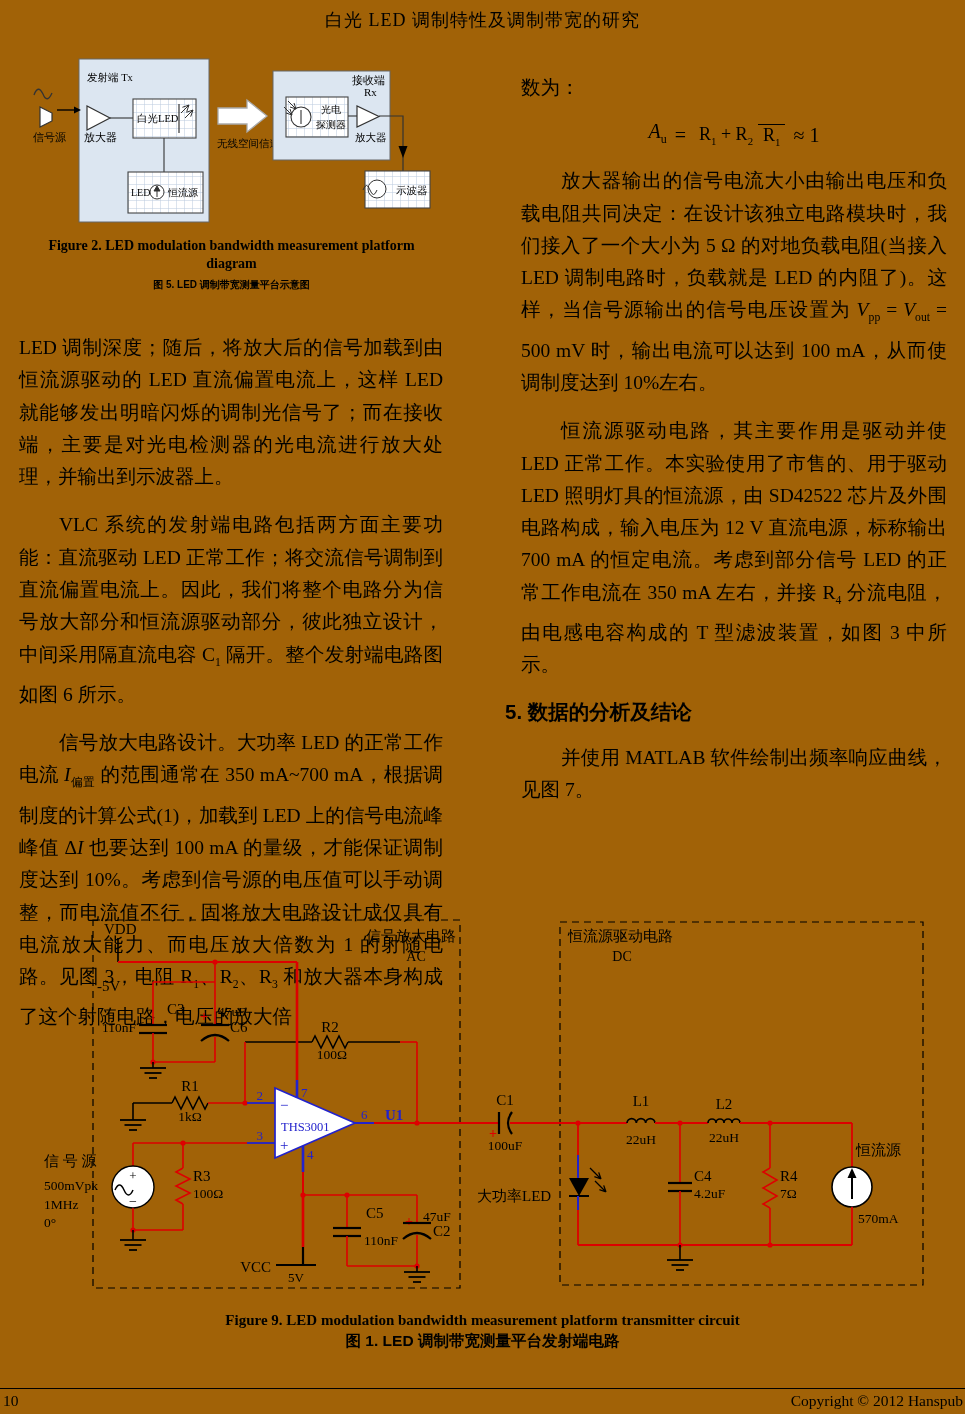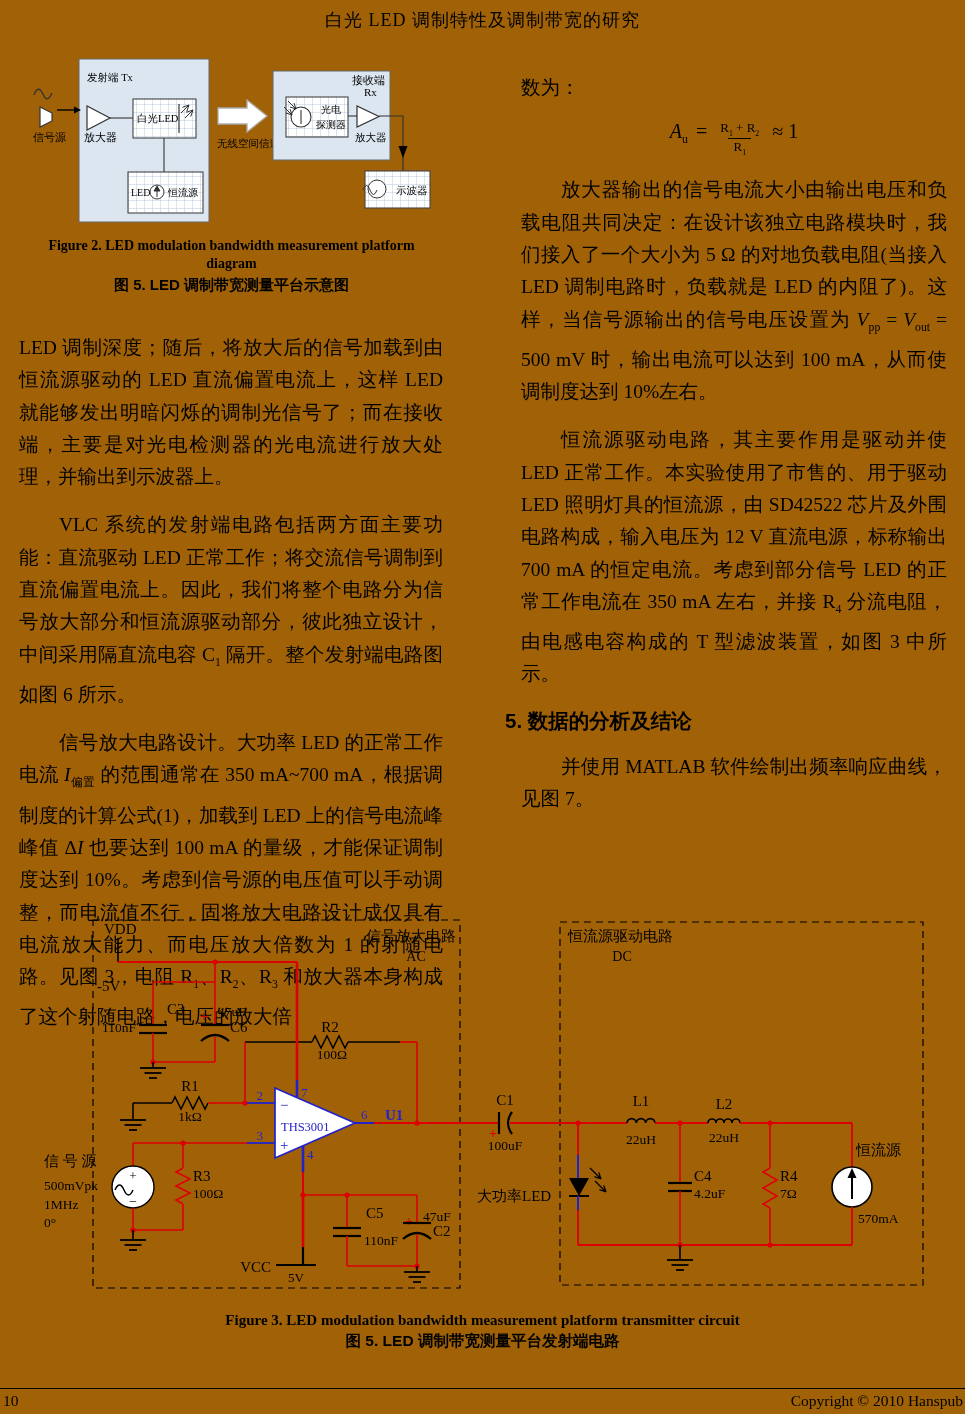--- a/index.html
+++ b/index.html
@@ -2,32 +2,32 @@
 <html><head>
 <meta charset="utf-8">
 <style>
   html,body{margin:0;padding:0;background:#ffffff;}
   .page{position:relative;width:965px;height:1414px;background:#a16207;overflow:hidden;
         font-family:"Liberation Serif","DejaVu Serif",serif;color:#000;}
   .header-title{position:absolute;top:8px;left:0;width:965px;text-align:center;
         font-size:18px;letter-spacing:1px;}
   .fig5-caption{position:absolute;top:237px;left:3px;width:457px;text-align:center;}
   .cap-en{font-weight:bold;font-size:14px;line-height:18px;}
-  .cap-zh{font-weight:bold;font-size:15px;line-height:22px;margin-top:1px;
+  .cap-zh{font-weight:bold;font-size:10px;line-height:22px;margin-top:1px;
         font-family:"Liberation Sans","DejaVu Sans",sans-serif;}
   .left-text{position:absolute;top:316px;left:3px;width:456px;}
   .right-text{position:absolute;top:56px;left:505px;width:458px;}
   .body-para{margin:16px;font-size:19.5px;line-height:32.3px;text-align:justify;}
   .indent{text-indent:40px;}
   sub{font-size:0.6em;}
-  .formula{display:flex;justify-content:center;align-items:flex-start;font-size:20px;
+  .formula{display:flex;justify-content:center;align-items:flex-end;font-size:20px;
         margin:10px 0 18px 0;}
   .formula .f-eq{margin:0 8px;}
   .formula .f-rhs{margin-left:8px;}
-  .frac{display:inline-flex;flex-direction:column;align-items:center;font-size:13px;}
+  .frac{display:inline-flex;flex-direction:row;align-items:center;font-size:18px;}
   .frac .den{border-top:1.3px solid #000;padding:0 5px;}
   .frac .num{padding:0 5px;}
   .section-heading{font-family:"Liberation Sans","DejaVu Sans",sans-serif;
         font-weight:bold;font-size:20.5px;margin:8px 0 16px 0;line-height:28px;}
   .fig6-caption{position:absolute;top:1310px;left:0;width:965px;text-align:center;}
   .cap-en6{font-weight:bold;font-size:15px;line-height:20px;}
   .cap-zh6{font-weight:bold;font-size:15.5px;line-height:22px;
         font-family:"Liberation Sans","DejaVu Sans",sans-serif;}
   .footer-rule{position:absolute;top:1388px;left:0;width:965px;border-top:1.2px solid #000;}
   .page-number{position:absolute;top:1392px;left:3px;font-size:15.5px;font-family:Liberation Serif, serif;}
@@ -323,21 +323,21 @@
     <line x1="852" y1="1207" x2="852" y2="1245" stroke="#dd0000" stroke-width="1.8"></line>
 
     <line x1="578" y1="1245" x2="852" y2="1245" stroke="#dd0000" stroke-width="1.9"></line>
     <circle cx="680" cy="1245" r="2.6" fill="#dd0000"></circle>
     <circle cx="770" cy="1245" r="2.6" fill="#dd0000"></circle>
     <line x1="680" y1="1245" x2="680" y2="1260" stroke="#000" stroke-width="1.6"></line>
     <use href="#gnd" x="680" y="1260"></use>
   </svg>
 
   <div class="fig6-caption">
-    <div class="cap-en6">Figure 3. LED modulation bandwidth measurement platform transmitter circuit</div>
-    <div class="cap-zh6">图 5. LED 调制带宽测量平台发射端电路</div>
+    <div class="cap-en6">Figure 9. LED modulation bandwidth measurement platform transmitter circuit</div>
+    <div class="cap-zh6">图 1. LED 调制带宽测量平台发射端电路</div>
   </div>
 
   <div class="footer-rule"></div>
   <div class="page-number">10</div>
-  <div class="copyright">Copyright © 2010 Hanspub</div>
+  <div class="copyright">Copyright © 2012 Hanspub</div>
 
 </div>
 
 </body></html>

